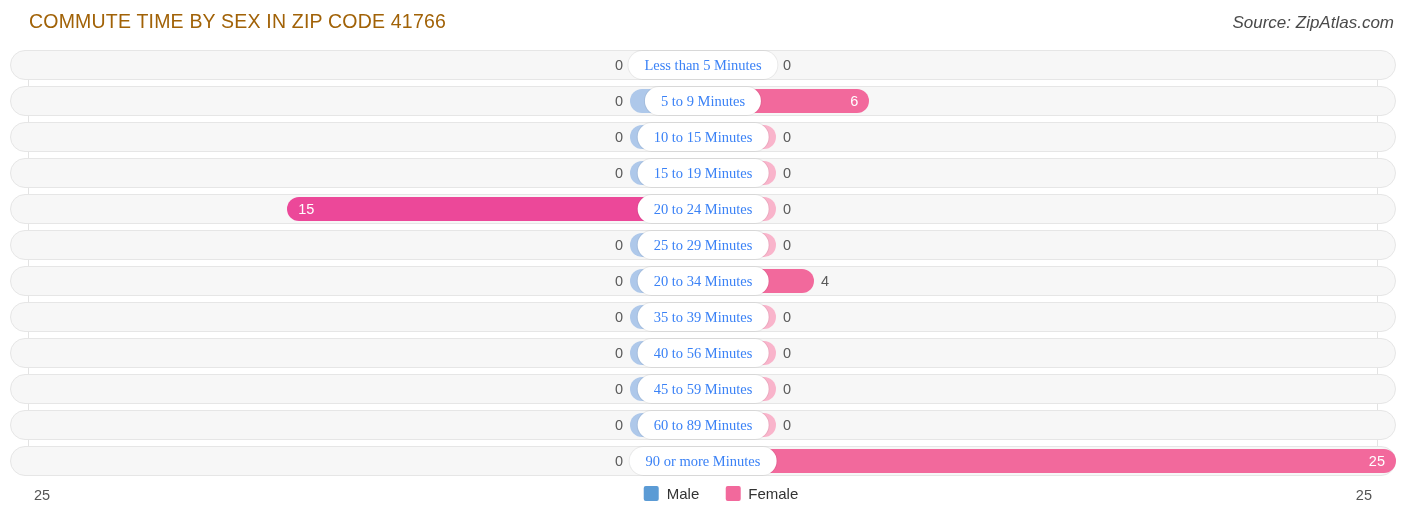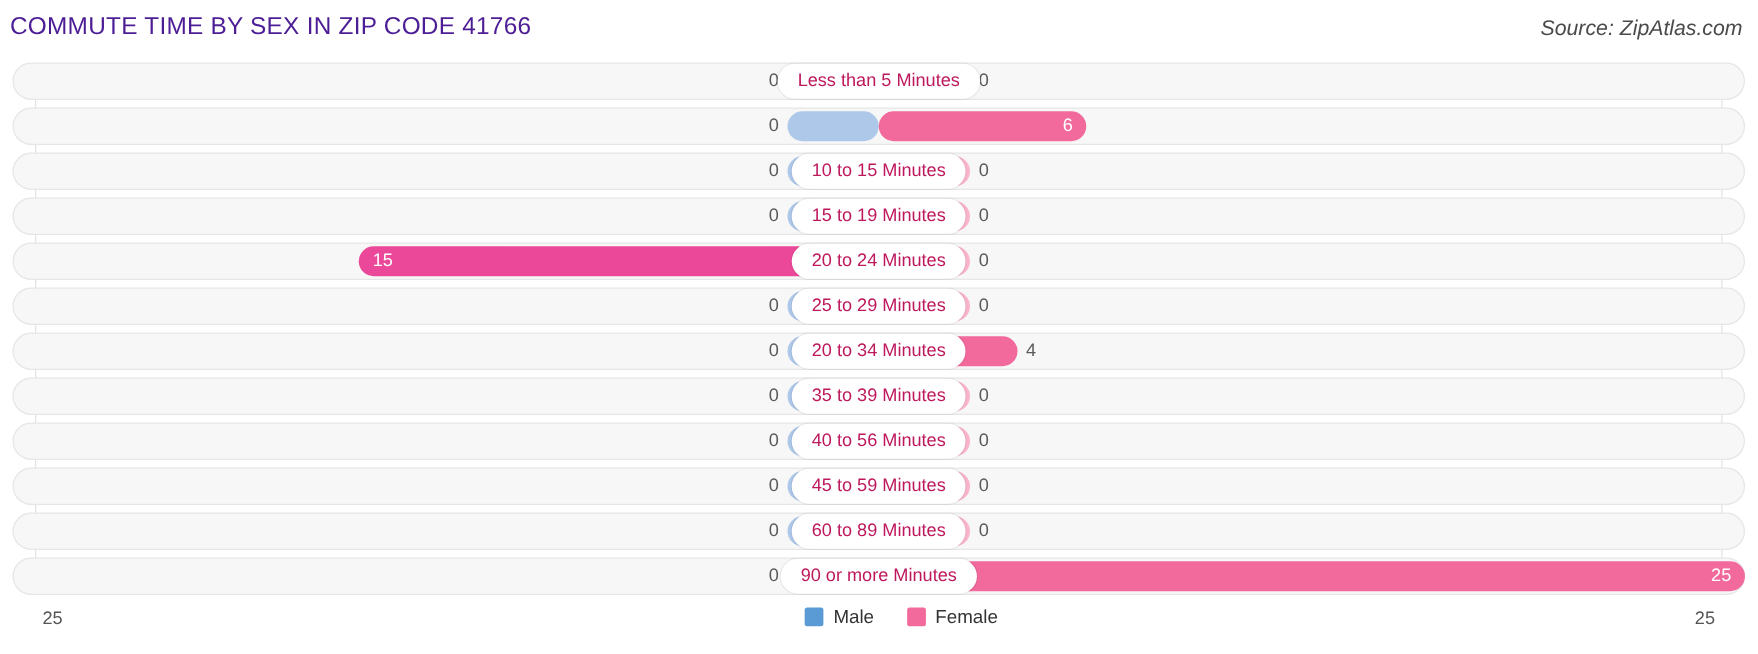--- a/index.html
+++ b/index.html
@@ -16,24 +16,24 @@
   }
 
   
   #header {
     position: absolute;
     top: 0; left: 0; right: 0;
     height: 44px;
   }
   #chart-title {
     position: absolute;
-    left: 8px; top: 10px;
+    left: 29px; top: 10px;
     font-size: 19.5px;
     letter-spacing: 0.2px;
-    color: #4c1d95;
+    color: #a16207;
     white-space: nowrap;
   }
   #source-label {
     position: absolute;
     right: 12px; top: 13px;
     font-size: 17px;
     font-style: italic;
     color: #4a4a4a;
     white-space: nowrap;
   }
@@ -115,23 +115,24 @@
     position: absolute;
     left: 50%;
     transform: translateX(-50%);
     top: 1px;
     height: 28px;
     line-height: 28px;
     padding: 0 16px;
     background: #ffffff;
     border-radius: 14px;
     font-size: 14.5px;
-    color: #be185d;
+    color: #3b82f6;
     white-space: nowrap;
     box-shadow: 0 0 0 1px rgba(0,0,0,0.06);
+    font-family: Liberation Serif, serif;
   }
 
   
   #footer {
     position: absolute;
     left: 0; right: 0;
     top: 485px;
     height: 28px;
   }
   .axis-end {
@@ -200,20 +201,21 @@
         <div class="bar-wrap left">
           <div class="bar left male zero" style="width: 73px;">
             <span class="value left outside">0</span>
           </div>
         </div>
         <div class="bar-wrap right">
           <div class="bar right female" style="width: 166.32px;">
             <span class="value right inside">6</span>
           </div>
         </div>
+        <div class="label-pill">5 to 9 Minutes</div>
       </div>
       <div class="row">
         <div class="track"></div>
         <div class="bar-wrap left">
           <div class="bar left male zero" style="width: 73px;">
             <span class="value left outside">0</span>
           </div>
         </div>
         <div class="bar-wrap right">
           <div class="bar right female zero" style="width: 73px;">

